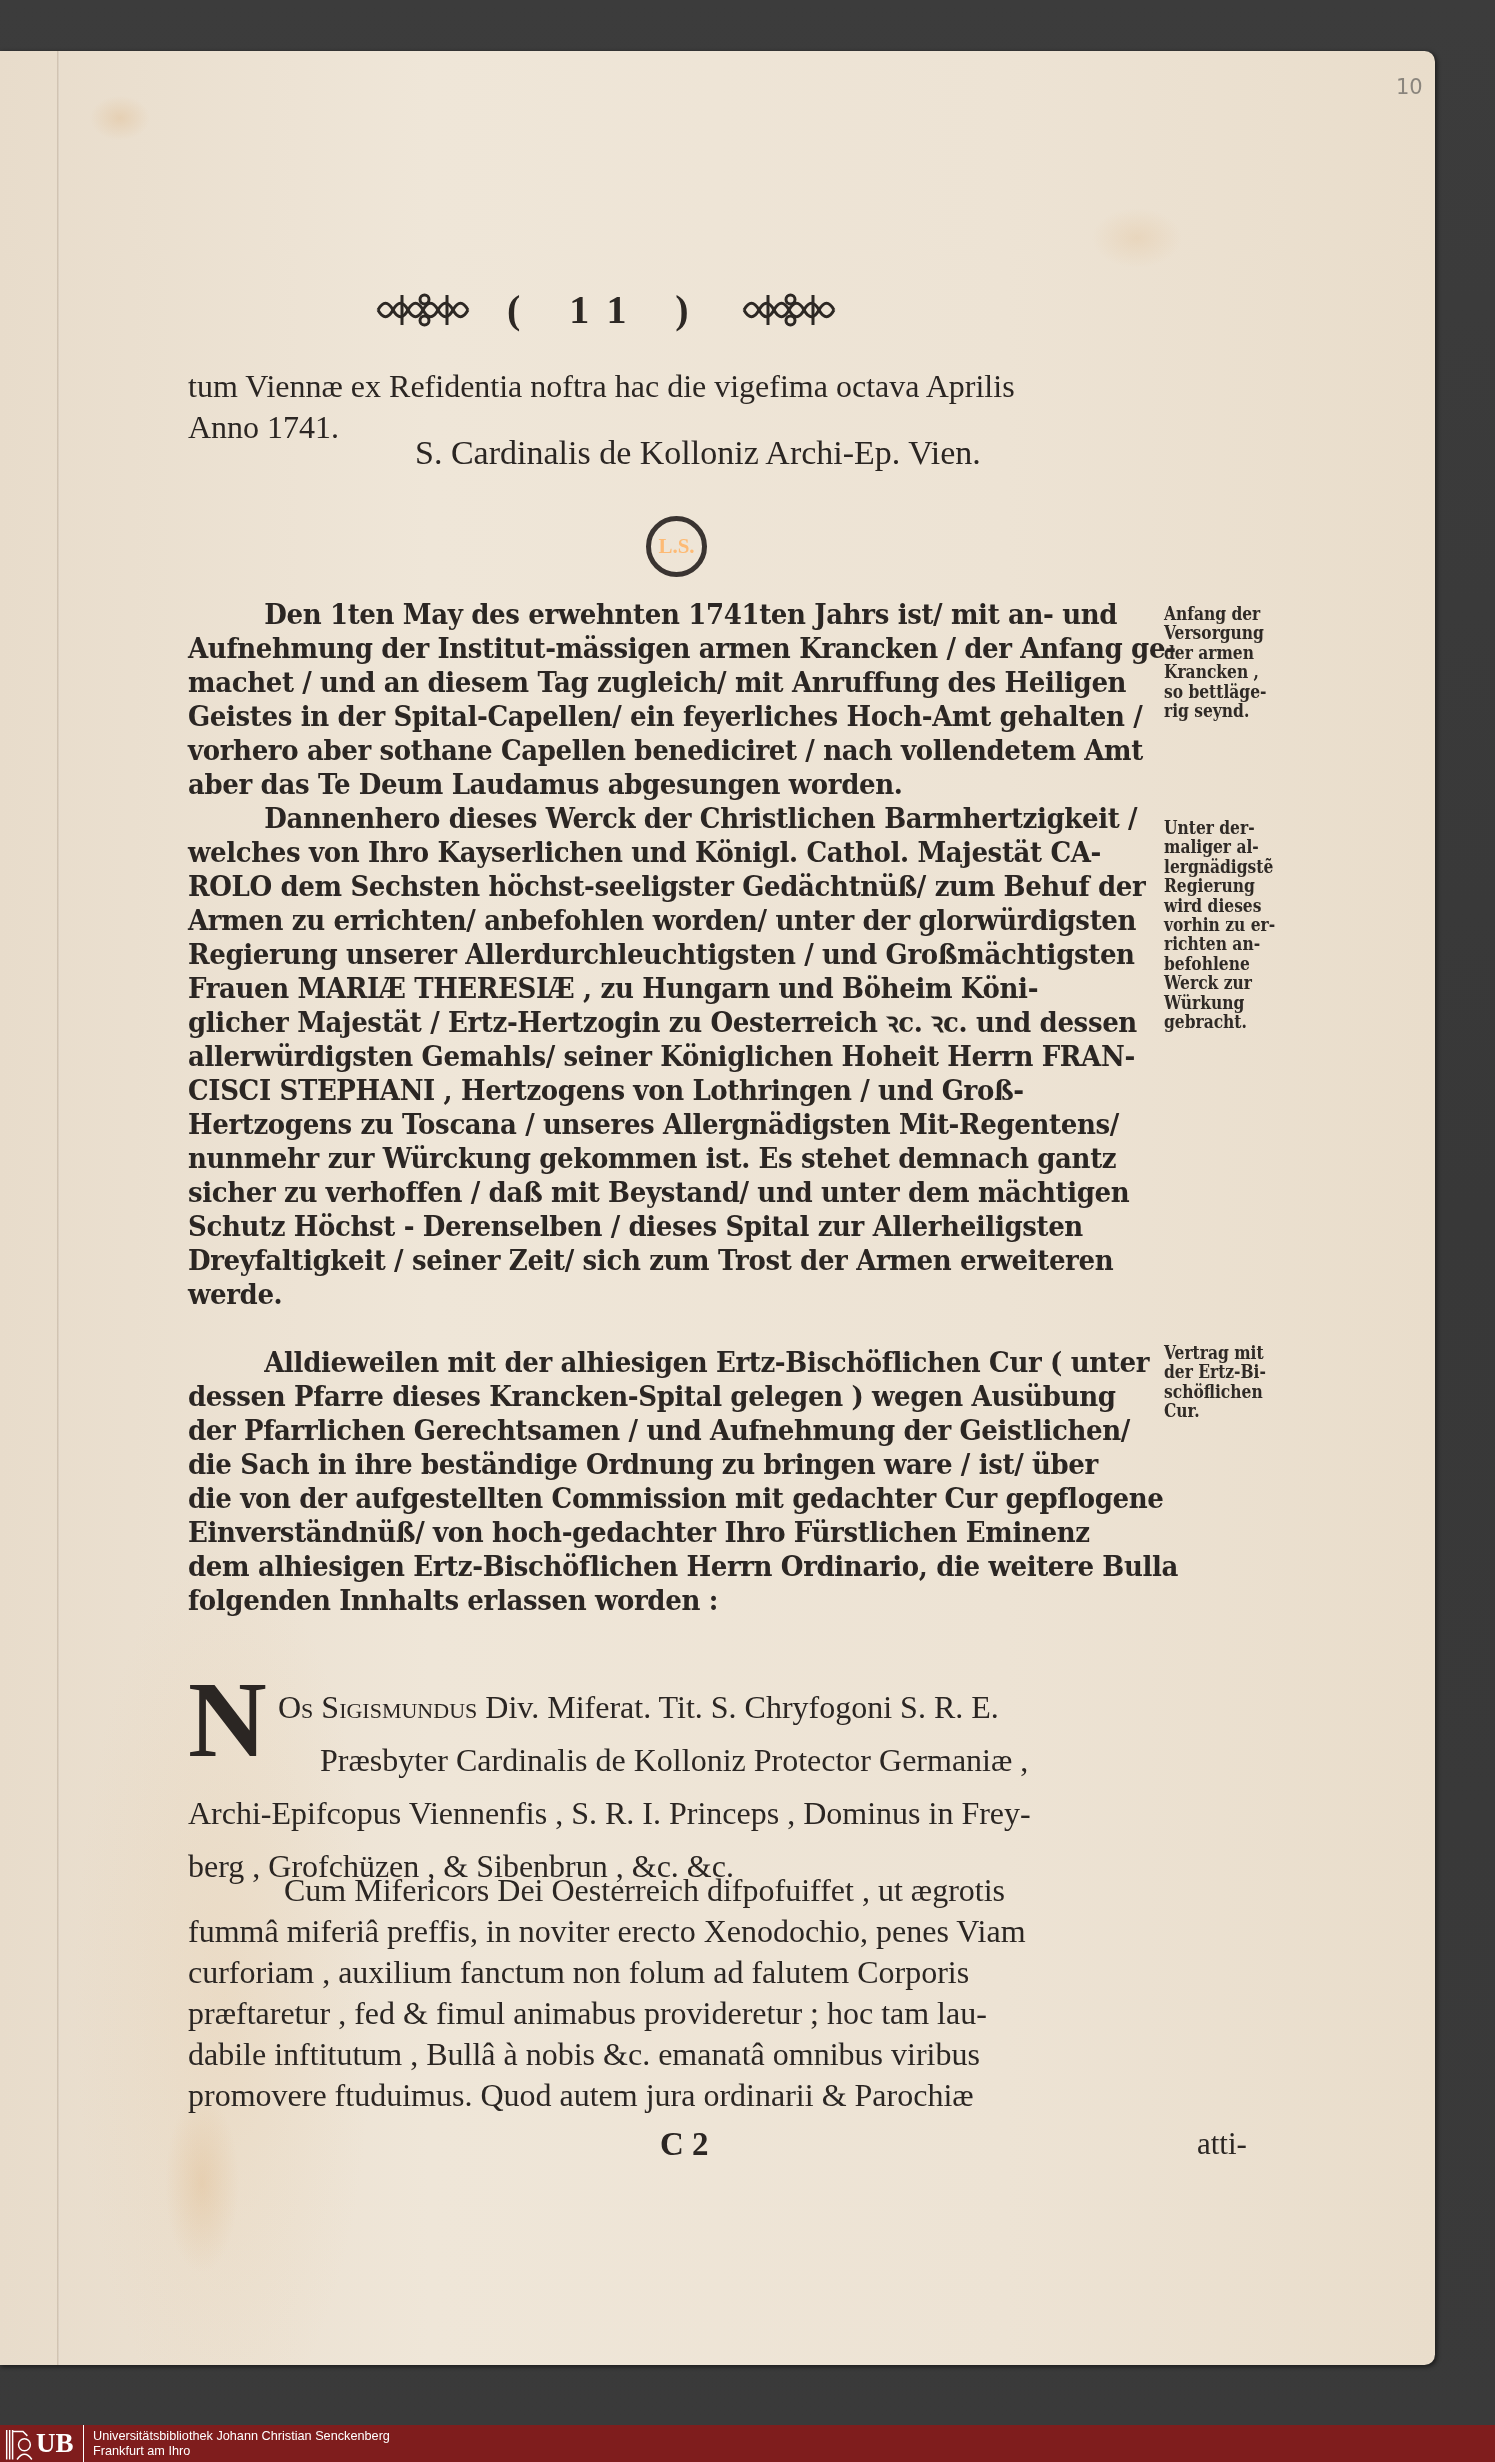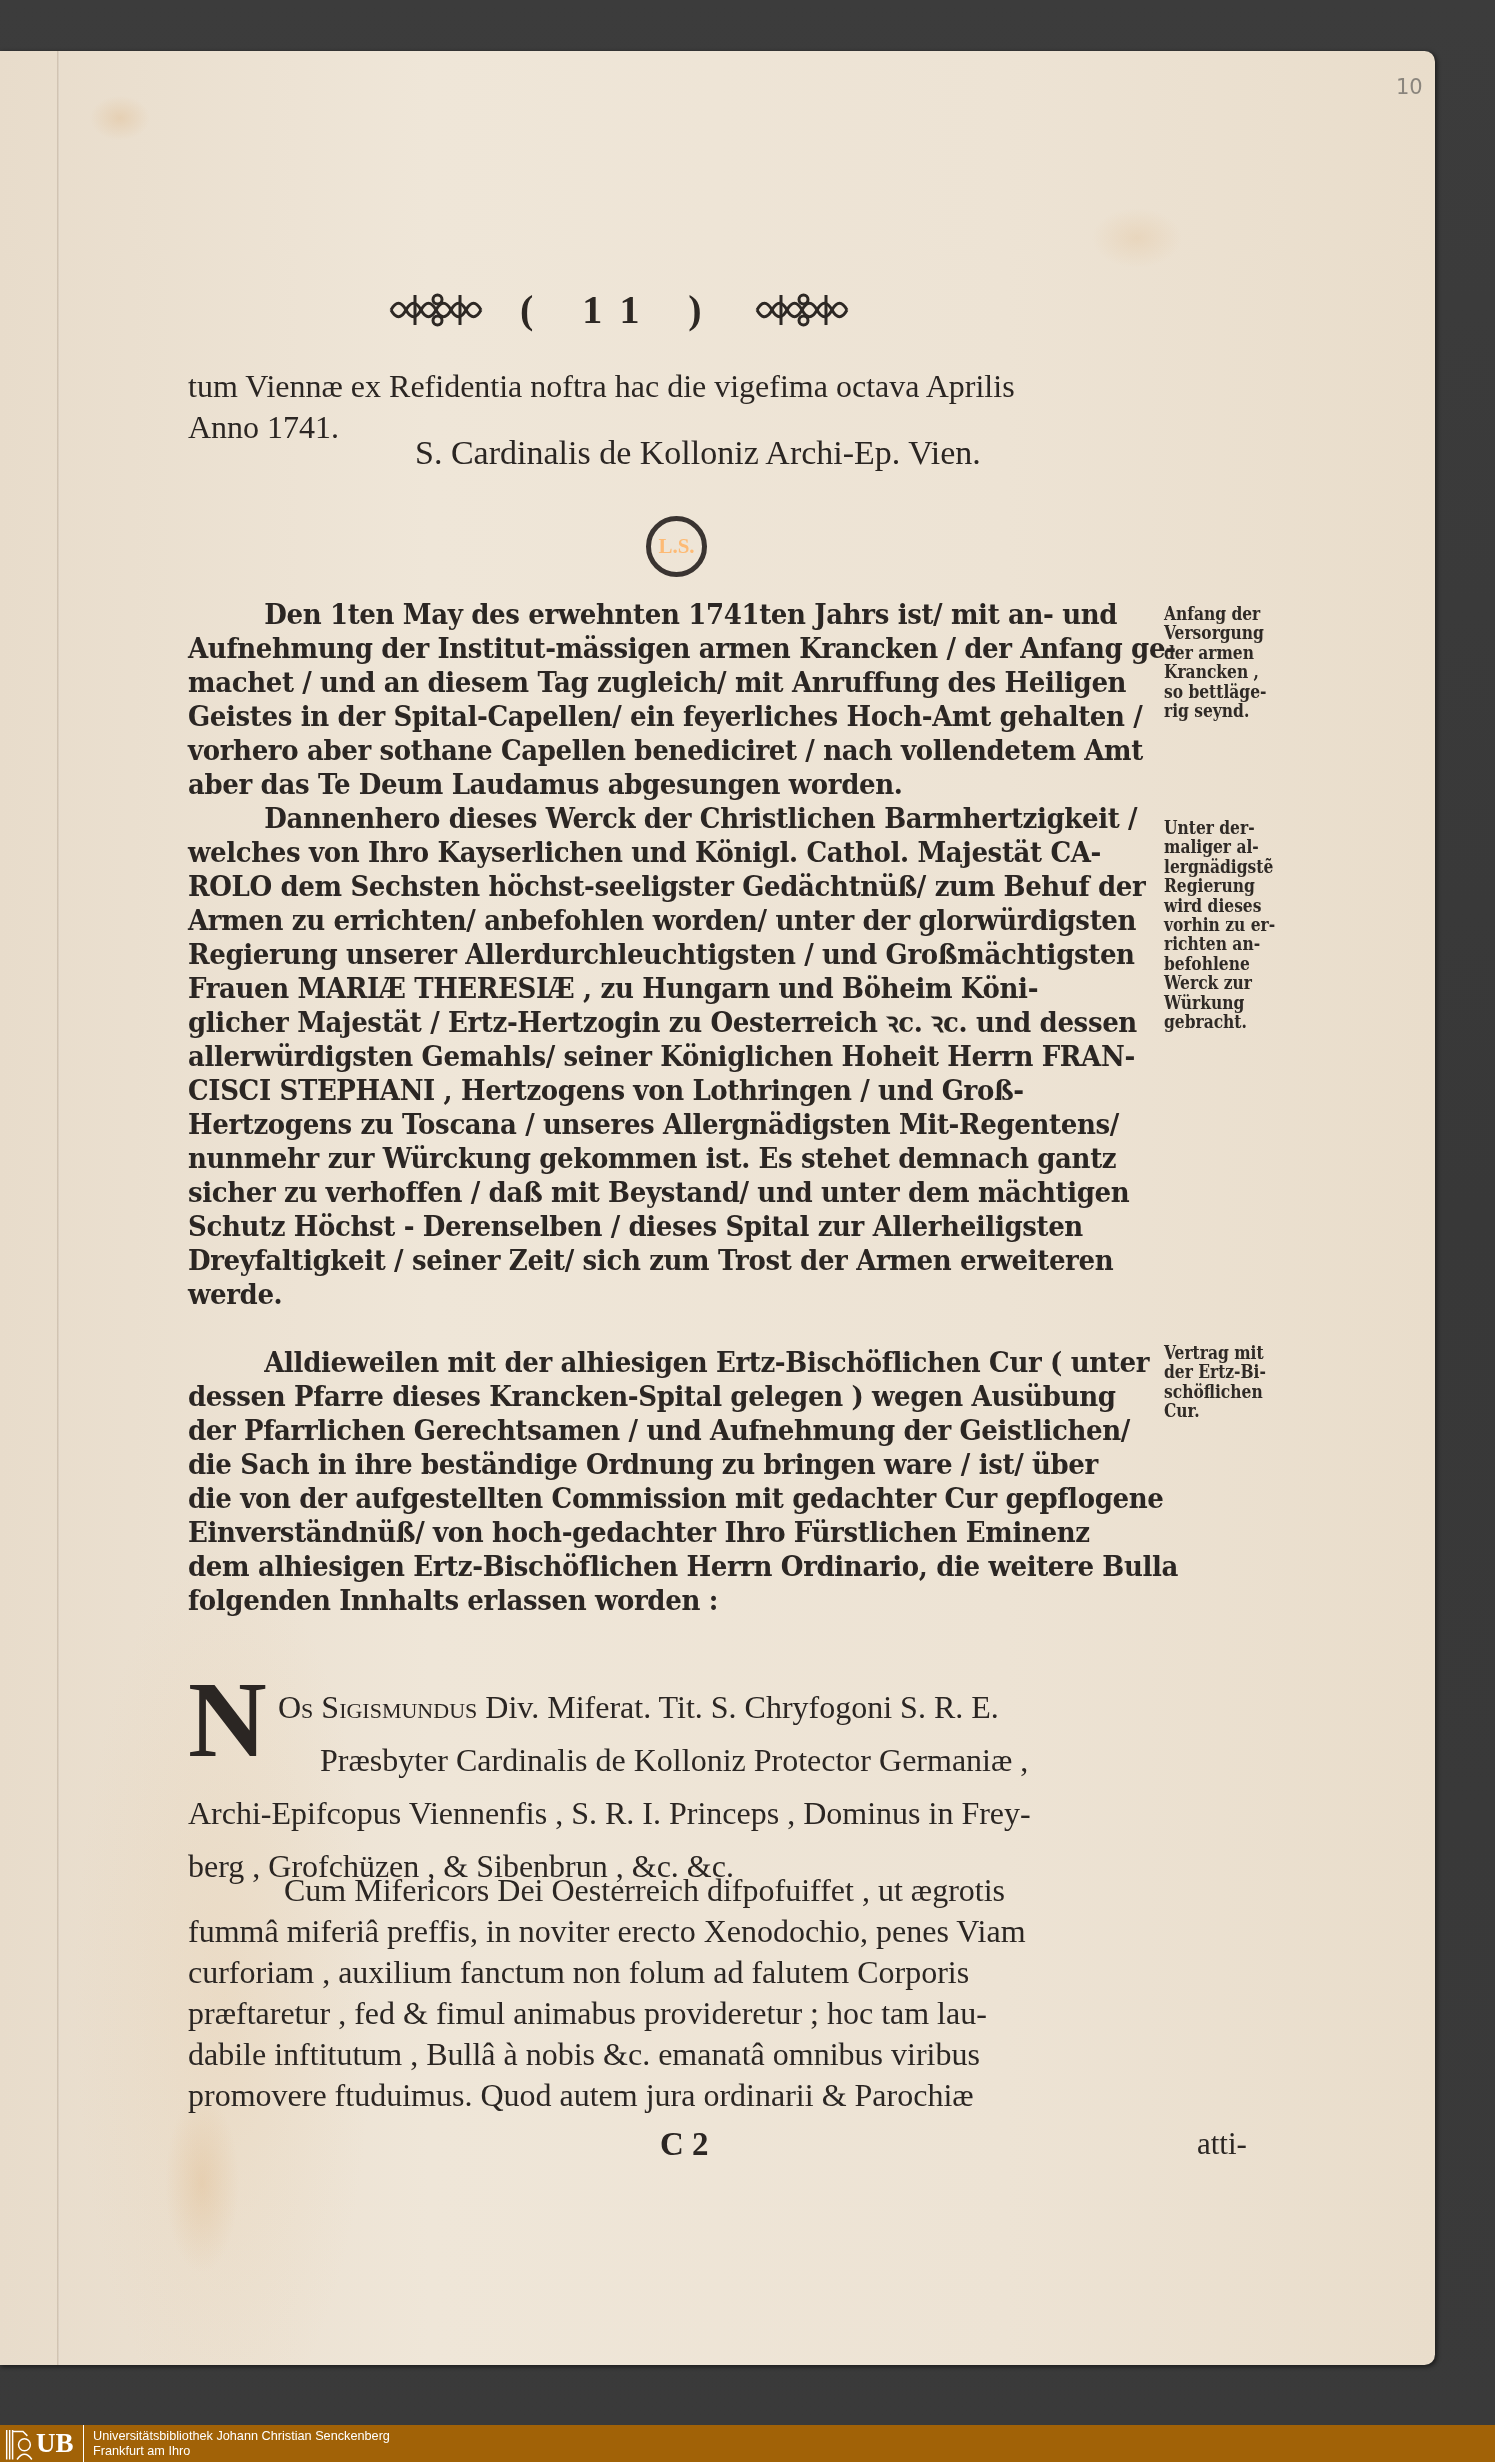--- a/index.html
+++ b/index.html
@@ -27,21 +27,21 @@
   }
   .gutter {
     position: absolute; left: 57px; top: 51px; width: 3px; height: 2314px;
     background: linear-gradient(90deg, rgba(150,130,110,0.35), rgba(255,255,255,0.2));
   }
   .pencil-num {
     position: absolute; left: 1396px; top: 75px;
     font-family: "DejaVu Sans", sans-serif; font-size: 21px; color: #8a857d;
   }
   .running-head {
-    position: absolute; left: 269px; top: 278px; width: 703px; height: 63px;
+    position: absolute; left: 256px; top: 278px; width: 703px; height: 63px;
     display: flex; align-items: center; justify-content: center; gap: 30px;
   }
   .orn { width: 105px; height: 42px; }
   .pagenum {
     font-size: 40px; letter-spacing: 19.4px; font-weight: bold; color: #2d2824;
   }
   .text-block { position: absolute; left: 188px; width: 980px; }
   .latin { font-size: 32px; line-height: 41px; margin-top: 8px; }
   .fraktur {
     font-family: "DejaVu Serif", serif; font-size: 28px; line-height: 34px;
@@ -71,21 +71,21 @@
   .nos-line { font-size: 32px; line-height: 41px; white-space: nowrap; margin-top: 12px; }
   .smallcaps { font-variant: small-caps; }
   .sig-mark {
     position: absolute; left: 660px; top: 2126px; font-size: 33px; font-weight: bold;
   }
   .catchword {
     position: absolute; left: 1197px; top: 2126px; font-size: 31px;
   }
   .footer {
     position: absolute; left: 0; top: 2425px; width: 1496px; height: 37px;
-    background: #a16207; display: flex; align-items: center;
+    background: #7f1d1d; display: flex; align-items: center;
   }
   .ub-logo {
     width: 84px; height: 37px; display: flex; align-items: center; border-right: 1.5px solid #fff;
     box-sizing: border-box; padding-left: 4.5px;
   }
   .ub-book { width: 30px; height: 34px; }
   .ub-letters {
     font-family: "Liberation Serif", serif; font-weight: bold; color: #fff; font-size: 27px; margin-left: 1.5px;
   }
   .ub-text {

